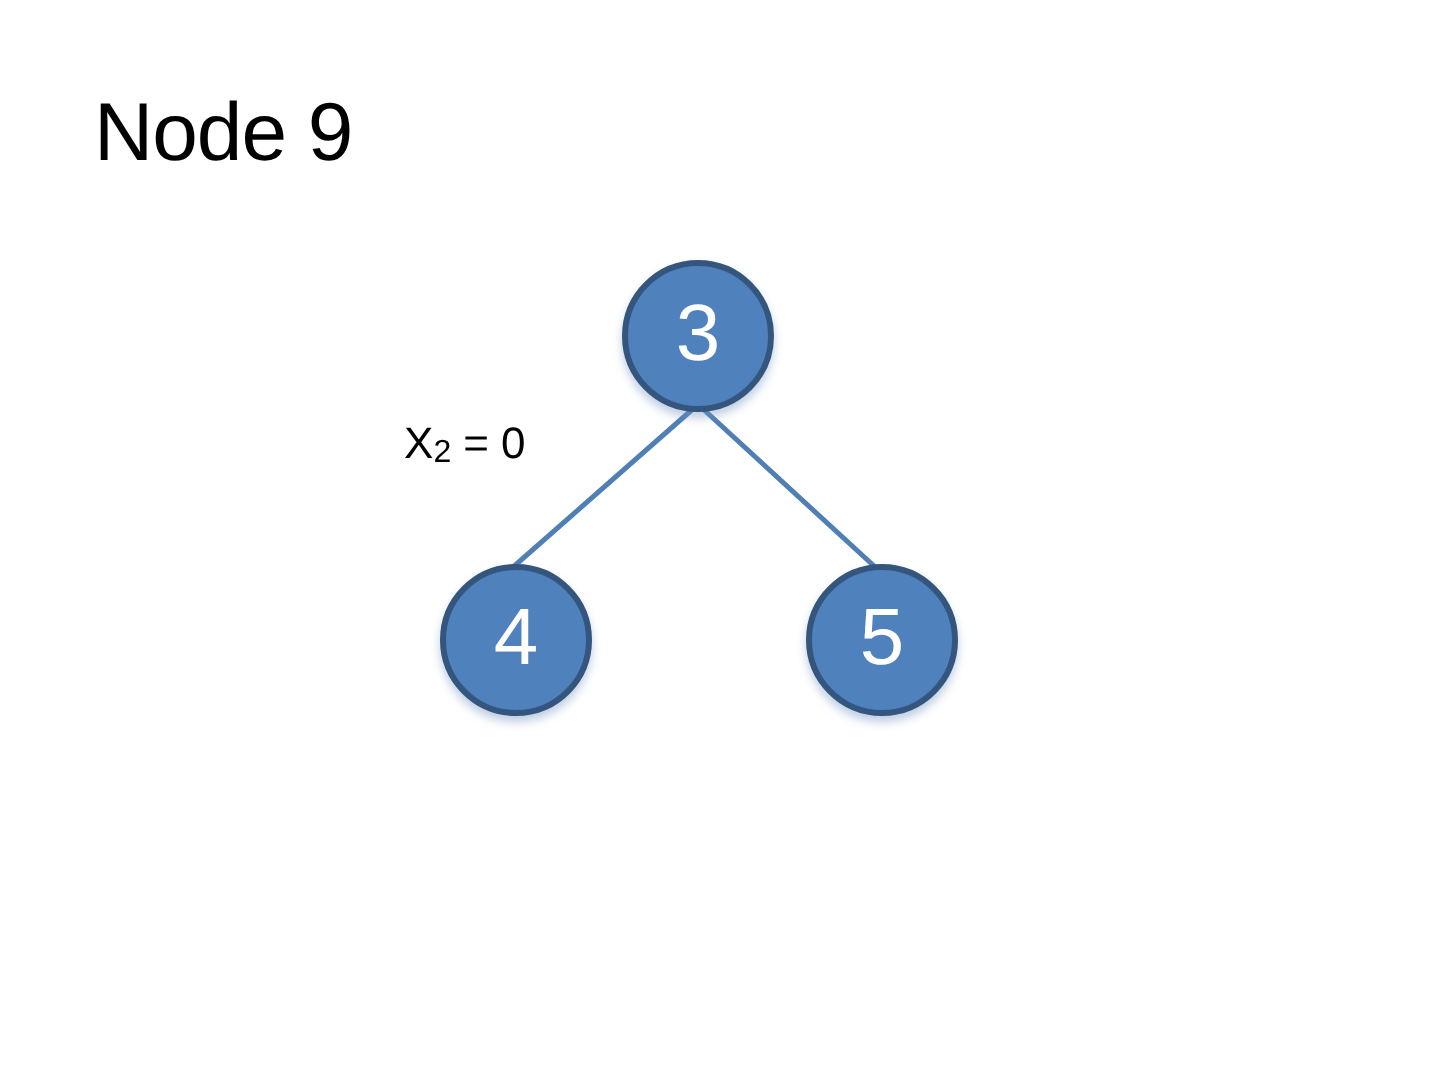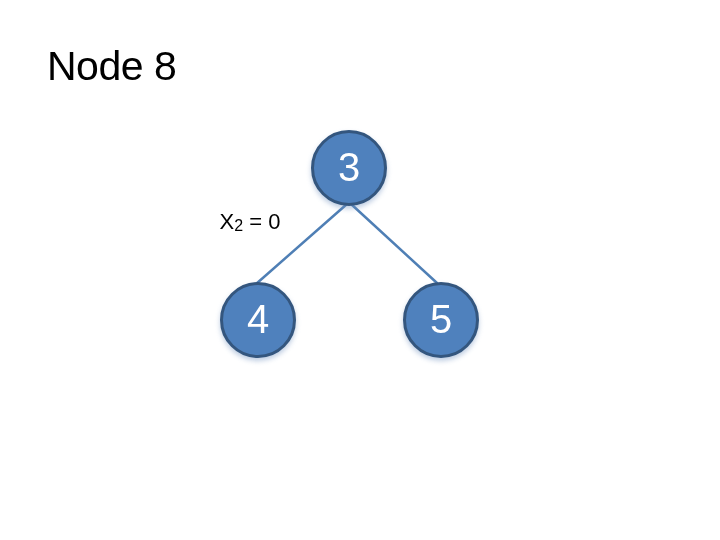--- a/index.html
+++ b/index.html
@@ -57,21 +57,20 @@
   .node-label {
     color: var(--node-text, #ffffff);
     font-size: 40px;
     line-height: 1;
     transform: translateY(-1px);
   }
   .edge-label {
     position: absolute;
     width: 96px;
     top: 210px;
-    text-align: center;
     font-size: 22px;
     line-height: 1.1;
     color: var(--label-text, #000000);
     white-space: nowrap;
   }
   .edge-label-left  { left: 202px; }
   .edge-label-right { left: 400px; }
   .edge-label .sub {
     font-size: 16px;
     position: relative;
@@ -79,21 +78,21 @@
   }
   .edge-label .eq {
     margin-left: 6px;
   }
 </style>
 </head>
 <body>
 
 <div class="slide">
 
-  <div class="slide-title">Node 8</div>
+  <div class="slide-title">Node 9</div>
 
   <svg class="edges-svg" viewBox="0 0 720 540" xmlns="http://www.w3.org/2000/svg">
     <line class="edge-line" x1="347" y1="204" x2="256" y2="284"></line>
     <line class="edge-line" x1="351" y1="204" x2="437" y2="283"></line>
   </svg>
 
   <div class="edge-label edge-label-left"><span>X</span><span class="sub">2</span><span class="eq">= 0</span></div>
 
 
   <div class="tree-node node-root">

